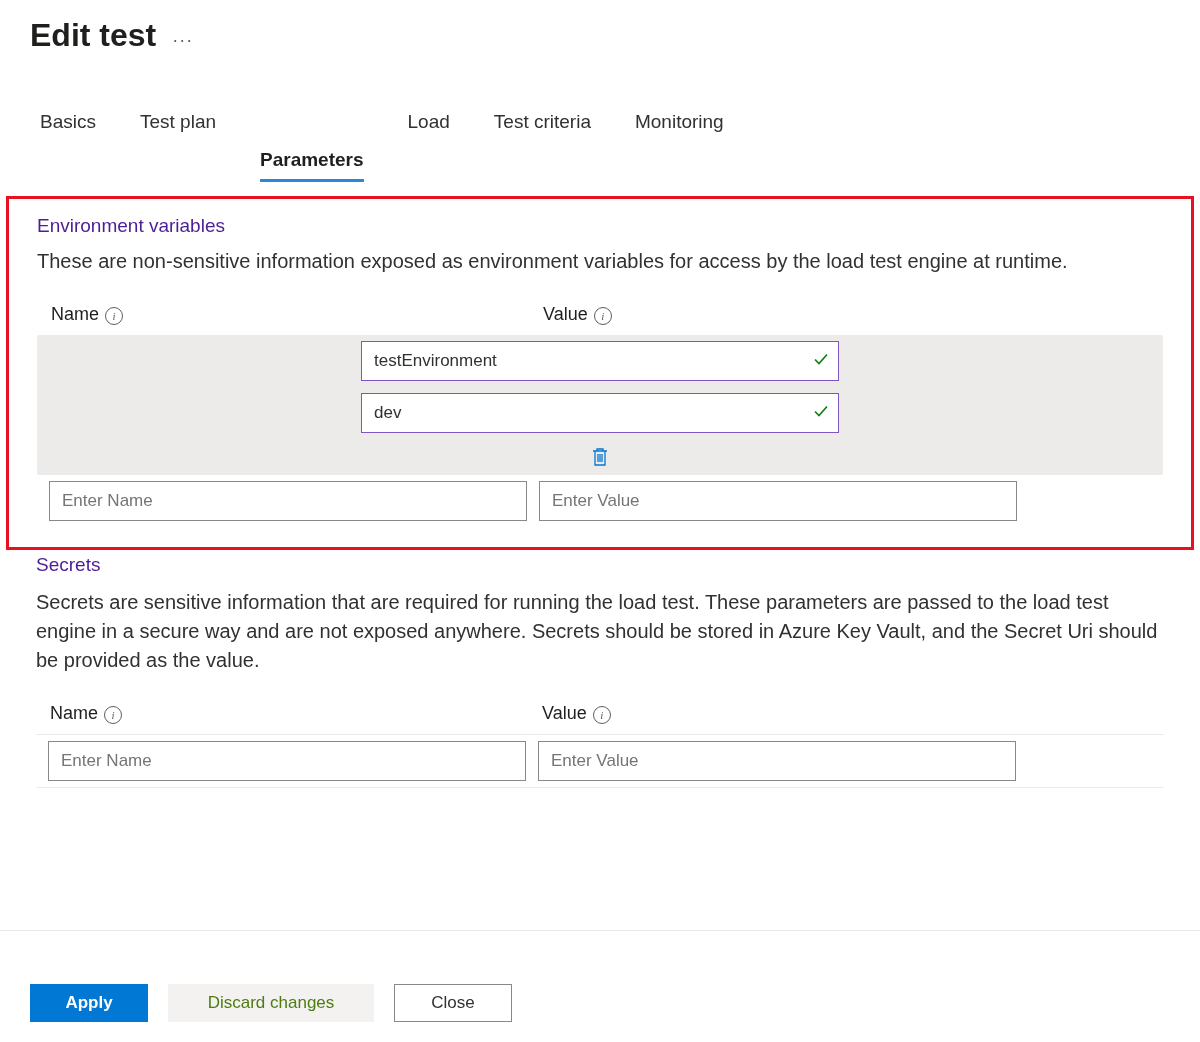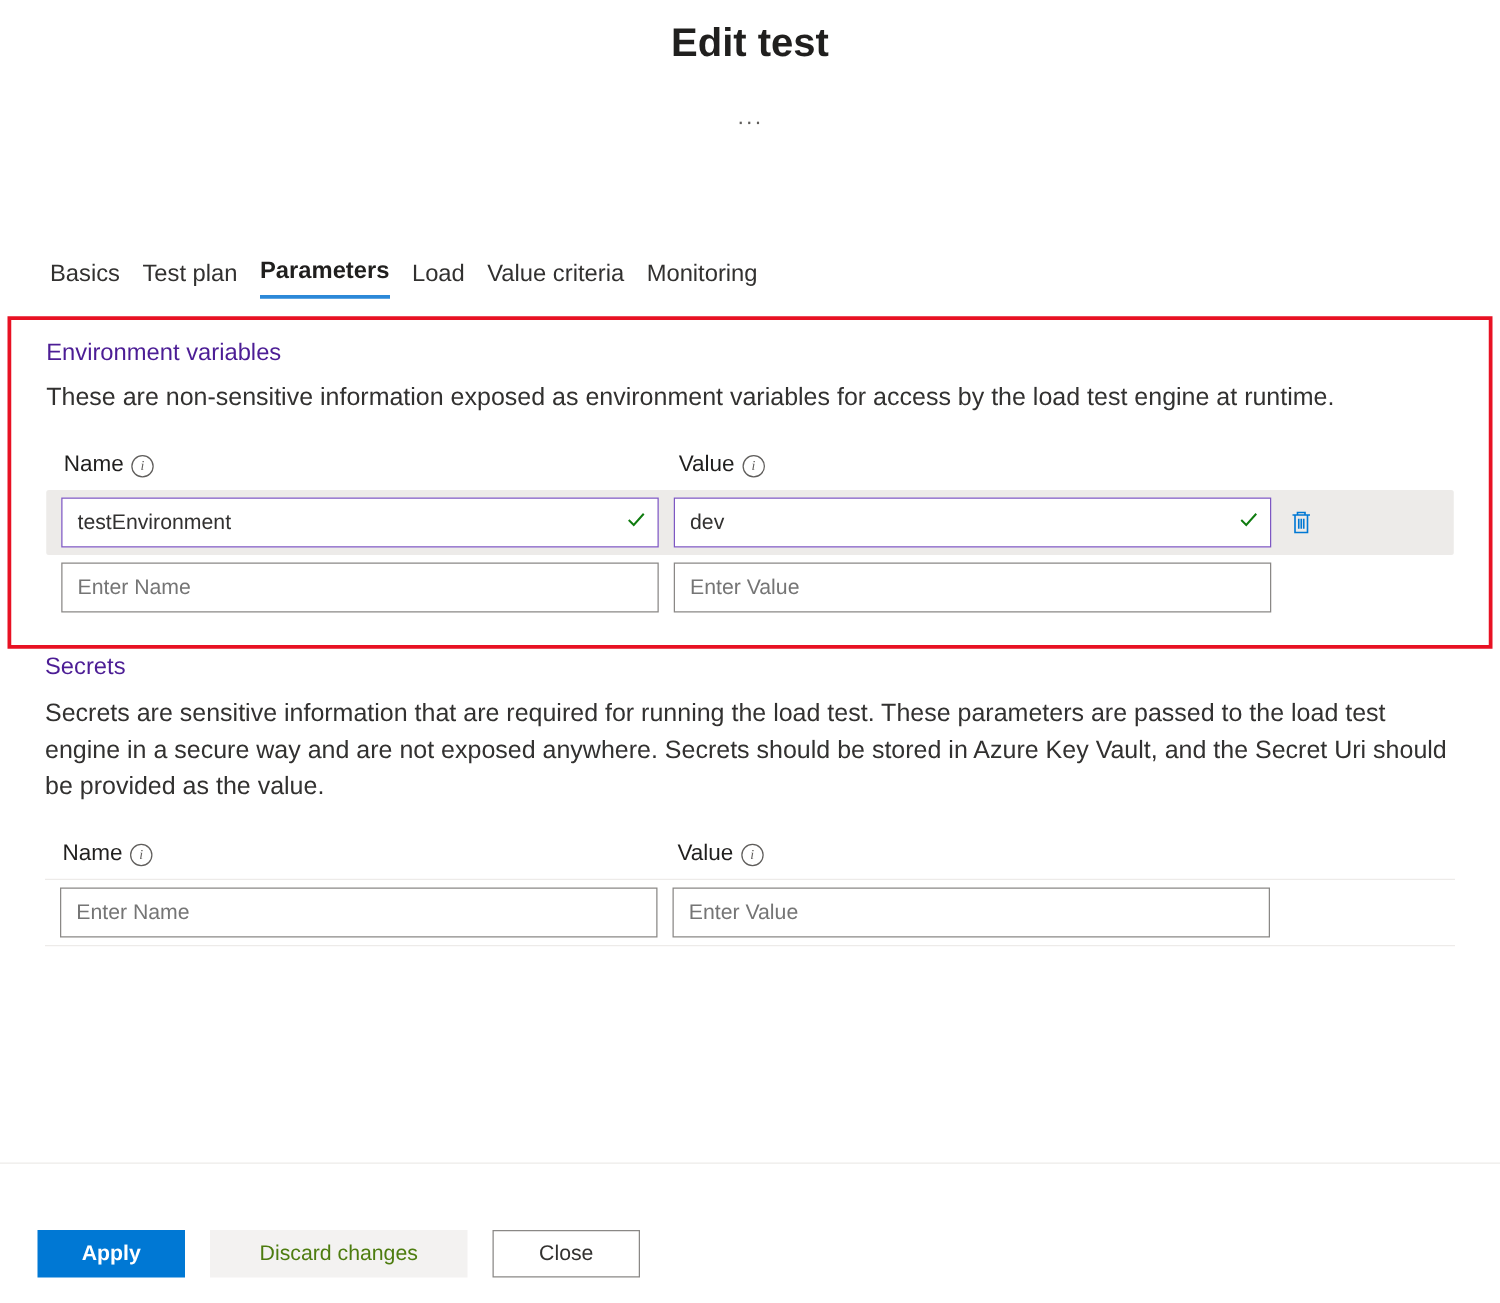--- a/index.html
+++ b/index.html
@@ -8,43 +8,41 @@
   background: #fff;
   color: #323130;
   width: 1200px;
   height: 1042px;
   position: relative;
 }
 .page { padding: 0 0 0 0; }
 .title-row {
   display: flex;
   align-items: center;
-  gap: 20px;
+  gap: 10px;
   padding: 16px 30px 0 30px;
-  flex-direction: column;
 }
 .page-title {
   font-size: 32px;
   font-weight: 600;
   color: #201f1e;
 }
 .more-btn {
   font-size: 18px;
   letter-spacing: 1px;
   color: #605e5c;
   cursor: pointer;
   padding: 4px 6px;
   margin-top: 10px;
 }
 .tabs {
   display: flex;
-  gap: 18px;
+  gap: 44px;
   padding: 56px 40px 0 40px;
   font-size: 19px;
-  align-items: flex-end;
 }
 .tab {
   padding-bottom: 8px;
   cursor: pointer;
   color: #323130;
 }
 .tab.active {
   font-weight: 700;
   border-bottom: 3px solid #2b88d8;
   color: #201f1e;
@@ -88,21 +86,21 @@
   color: #605e5c;
   font-family: Georgia, serif;
 }
 .row {
   display: flex;
   align-items: center;
   gap: 12px;
   padding: 6px 12px 6px 12px;
   border-radius: 2px;
 }
-.row.shaded { background: #edebe9; }
+.row.shaded { background: #edebe9; flex-direction: column; }
 .field-wrap {
   position: relative;
   width: 478px;
 }
 .text-input {
   width: 100%;
   height: 40px;
   padding: 6px 36px 6px 12px;
   font-size: 17px;
   font-family: inherit;
@@ -183,21 +181,21 @@
   <div class="title-row">
     <h1 class="page-title">Edit test</h1>
     <span class="more-btn">···</span>
   </div>
 
   <div class="tabs">
     <div class="tab">Basics</div>
     <div class="tab">Test plan</div>
     <div class="tab active">Parameters</div>
     <div class="tab">Load</div>
-    <div class="tab">Value criteria</div>
+    <div class="tab">Test criteria</div>
     <div class="tab">Monitoring</div>
   </div>
 
   <div class="highlight-box">
     <div class="section-heading">Environment variables</div>
     <div class="section-desc">These are non-sensitive information exposed as environment variables for access by the load test engine at runtime.</div>
 
     <div class="grid-header">
       <div class="col col-name">
         <span>Name</span>

